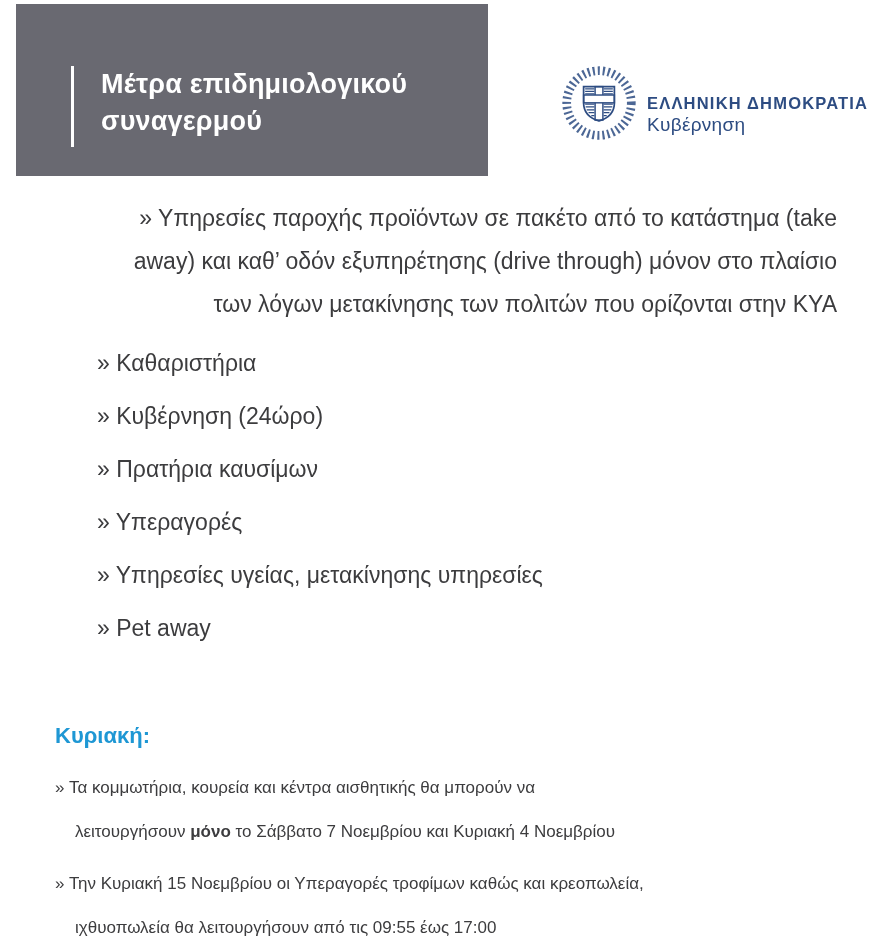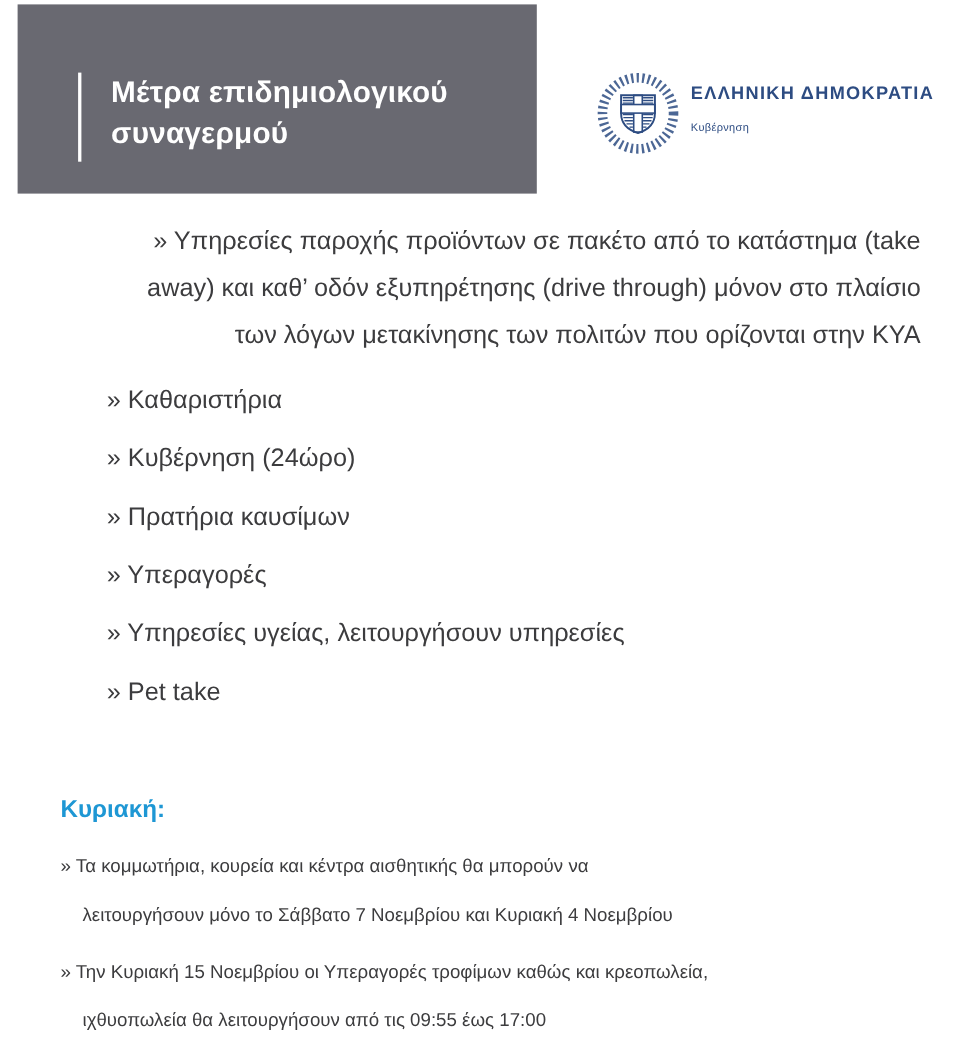--- a/index.html
+++ b/index.html
@@ -24,33 +24,33 @@
   }
   .page-title {
     position:absolute; left:85px; top:62px;
     width:370px;
     color:#ffffff;
     font-size:27px; font-weight:bold;
     line-height:37px; letter-spacing:.2px;
     white-space:pre-line;
   }
   .gov-logo {
-    position:absolute; left:540px; top:62px;
-    display:flex; align-items:center;
+    position:absolute; left:559px; top:62px;
+    display:flex; align-items:flex-end;
   }
   .emblem { width:80px; height:80px; flex:0 0 auto; }
   .logo-text { margin-left:8px; padding-bottom:6px; }
   .logo-line1 {
     color:var(--logo-navy,#2d4c82);
     font-size:16.5px; font-weight:bold; letter-spacing:1.2px;
     white-space:nowrap;
   }
   .logo-line2 {
     color:var(--logo-navy,#2d4c82);
-    font-size:10px; margin-top:16px; letter-spacing:.3px;
+    font-size:19px; margin-top:1px; letter-spacing:.3px;
   }
 
   
   ul.measures {
     position:absolute; left:97px; top:197px; width:740px;
     list-style:none;
   }
   ul.measures li {
     font-size:23px; line-height:43px;
     margin-bottom:10px;
@@ -68,21 +68,21 @@
   ul.notes {
     position:absolute; left:55px; top:766px; width:800px;
     list-style:none;
   }
   ul.notes li {
     font-size:17px; line-height:44px;
     margin-bottom:8px;
     padding-left:20px; text-indent:-20px;
     white-space:pre-line;
   }
-  ul.notes li b { font-weight:normal; }
+  ul.notes li b { font-weight:bold; }
 
   .marker { display:inline; }
 </style>
 </head>
 <body style="--header-bg: #696971; --body-text: #3c3c3e; --accent-blue: #1e97d4; --logo-navy: #2d4c82;">
 
 <header>
   <div class="title-box">
     <span class="title-accent-bar"></span>
     <h1 class="page-title">Μέτρα επιδημιολογικού
@@ -117,22 +117,22 @@
 
 <main>
   <ul class="measures">
       <li><span class="marker">» </span><span>Υπηρεσίες παροχής προϊόντων σε πακέτο από το κατάστημα (take
 away) και καθ’ οδόν εξυπηρέτησης (drive through) μόνον στο πλαίσιο
 των λόγων μετακίνησης των πολιτών που ορίζονται στην ΚΥΑ</span></li>
       <li><span class="marker">» </span><span>Καθαριστήρια</span></li>
       <li><span class="marker">» </span><span>Κυβέρνηση (24ώρο)</span></li>
       <li><span class="marker">» </span><span>Πρατήρια καυσίμων</span></li>
       <li><span class="marker">» </span><span>Υπεραγορές</span></li>
-      <li><span class="marker">» </span><span>Υπηρεσίες υγείας, λειτουργήσουν υπηρεσίες</span></li>
-      <li><span class="marker">» </span><span>Pet take</span></li>
+      <li><span class="marker">» </span><span>Υπηρεσίες υγείας, μετακίνησης υπηρεσίες</span></li>
+      <li><span class="marker">» </span><span>Pet away</span></li>
     </ul>
 
   <h2 class="note-heading">Κυριακή:</h2>
 
   <ul class="notes">
       <li><span class="marker">» </span><span>Τα κομμωτήρια, κουρεία και κέντρα αισθητικής θα μπορούν να
 λειτουργήσουν </span><b>μόνο</b><span> το Σάββατο 7 Νοεμβρίου και Κυριακή 4 Νοεμβρίου</span></li>
       <li><span class="marker">» </span><span>Την Κυριακή 15 Νοεμβρίου οι Υπεραγορές τροφίμων καθώς και κρεοπωλεία,
 ιχθυοπωλεία θα λειτουργήσουν από τις 09:55 έως 17:00</span></li>
     </ul>

